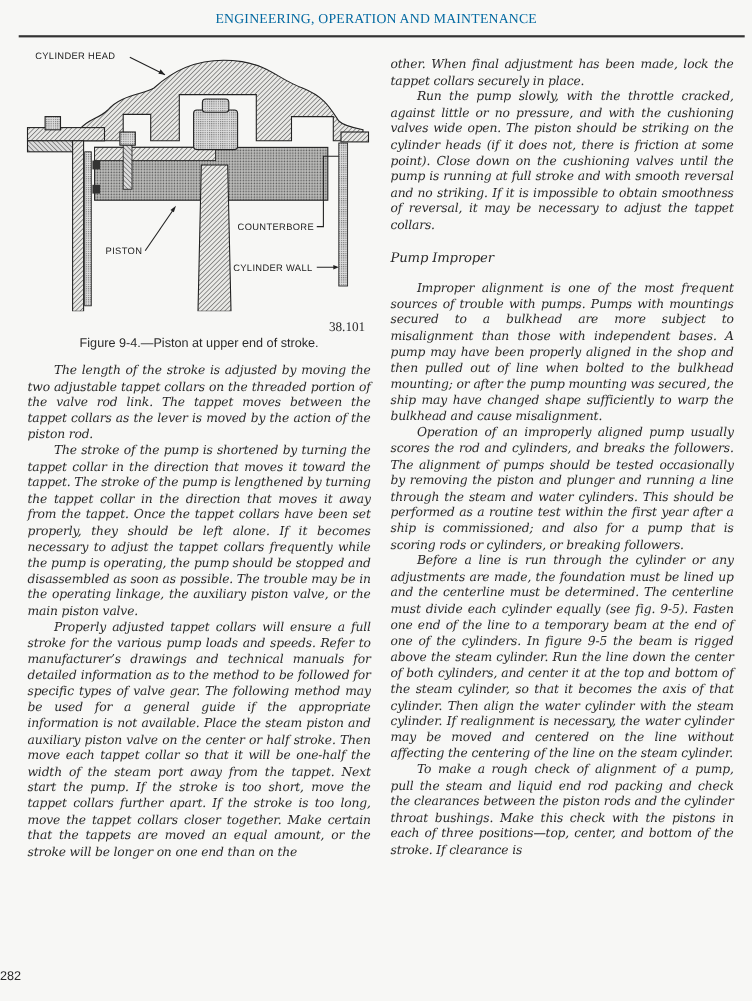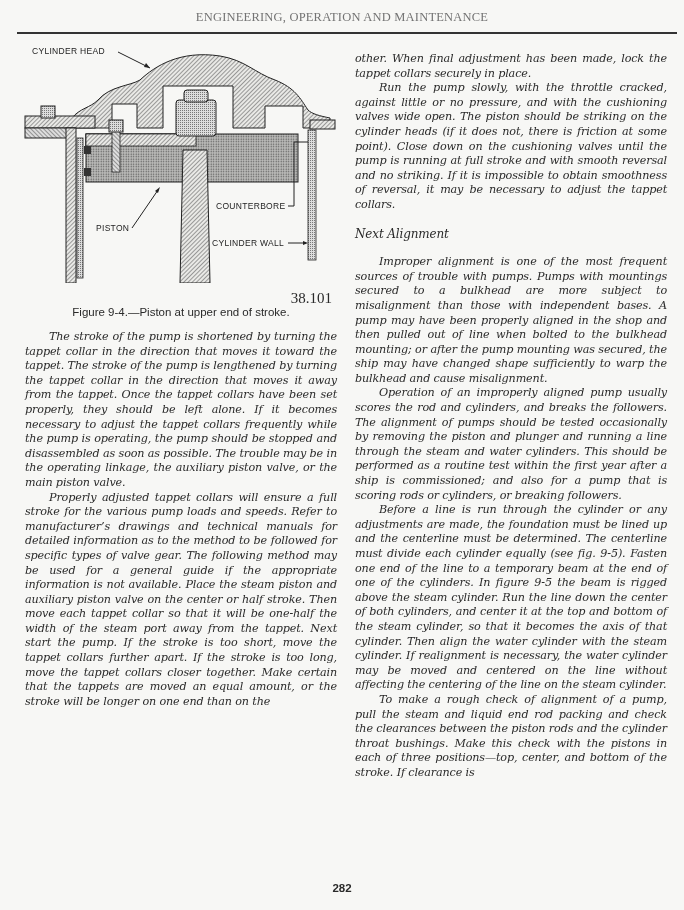--- a/index.html
+++ b/index.html
@@ -6,21 +6,21 @@
   body {
     width: 684px; height: 910px; overflow: hidden;
     background: #f7f7f5;
     font-family: "DejaVu Serif", serif;
     color: #2a2a2a;
     position: relative;
   }
   .header {
     position: absolute; left: 0; top: 10px; width: 684px;
     text-align: center; font-size: 12.5px; letter-spacing: 0.2px;
-    font-family: "Liberation Serif", serif; color: #737373;
+    font-family: "Liberation Serif", serif; color: #0369a1;
   }
   .rule {
     position: absolute; left: 17px; top: 32px; width: 660px; height: 2px;
     background: #333;
   }
   .col {
     position: absolute; font-size: 11.2px; line-height: 14.6px;
     text-align: justify; font-family: "DejaVu Serif", serif;
     letter-spacing: -0.15px;
   }
@@ -30,29 +30,29 @@
   .right-col { left: 355px; top: 52px; width: 312px; }
   .section-heading {
     font-size: 12px; margin: 14px 0 14px 0 !important;
     text-align: left; font-family: "DejaVu Serif", serif;
   }
   .figure {
     position: absolute; left: 20px; top: 38px; width: 320px; height: 245px;
   }
   .fig-id {
     position: absolute; left: 200px; top: 290px; width: 132px; text-align: right;
-    font-size: 15px; font-family: "Liberation Serif", serif;
+    font-size: 12px; font-family: "Liberation Serif", serif;
   }
   .fig-caption {
     position: absolute; left: 25px; top: 306px; width: 312px; text-align: center;
     font-size: 11.5px; font-family: Liberation Sans, sans-serif;
   }
   .page-number {
-    position: absolute; left: 0; top: 882px; width: 684px; text-align: center;
-    font-size: 11.5px; font-family: "Liberation Sans", sans-serif; font-weight: bold;
+    position: absolute; left: 0; top: 882px; width: 684px; 
+    font-size: 11.5px; font-family: "Liberation Sans", sans-serif;
   }
   .fig-label {
     font-family: "Liberation Sans", sans-serif; font-size: 8.5px; fill: #222;
     letter-spacing: 0.3px;
   }
 </style>
 </head>
 <body>
 
 <div class="header">ENGINEERING, OPERATION AND MAINTENANCE</div>
@@ -117,27 +117,28 @@
   <text class="fig-label" x="12" y="16">CYLINDER HEAD</text>
   <text class="fig-label" x="196" y="171">COUNTERBORE</text>
   <text class="fig-label" x="76" y="193">PISTON</text>
   <text class="fig-label" x="192" y="208">CYLINDER WALL</text>
 </svg>
 
 <div class="fig-id">38.101</div>
 <div class="fig-caption">Figure 9-4.—Piston at upper end of stroke.</div>
 
 <div class="col left-col">
+  <p class="indent">The length of the stroke is adjusted by moving the two adjustable tappet collars on the threaded portion of the valve rod link. The tappet moves between the tappet collars as the lever is moved by the action of the piston rod.</p>
   <p class="indent">The stroke of the pump is shortened by turning the tappet collar in the direction that moves it toward the tappet. The stroke of the pump is lengthened by turning the tappet collar in the direction that moves it away from the tappet. Once the tappet collars have been set properly, they should be left alone. If it becomes necessary to adjust the tappet collars frequently while the pump is operating, the pump should be stopped and disassembled as soon as possible. The trouble may be in the operating linkage, the auxiliary piston valve, or the main piston valve.</p>
   <p class="indent">Properly adjusted tappet collars will ensure a full stroke for the various pump loads and speeds. Refer to manufacturer’s drawings and technical manuals for detailed information as to the method to be followed for specific types of valve gear. The following method may be used for a general guide if the appropriate information is not available. Place the steam piston and auxiliary piston valve on the center or half stroke. Then move each tappet collar so that it will be one-half the width of the steam port away from the tappet. Next start the pump. If the stroke is too short, move the tappet collars further apart. If the stroke is too long, move the tappet collars closer together. Make certain that the tappets are moved an equal amount, or the stroke will be longer on one end than on the</p>
 </div>
 
 <div class="col right-col">
   <p>other. When final adjustment has been made, lock the tappet collars securely in place.</p>
   <p class="indent">Run the pump slowly, with the throttle cracked, against little or no pressure, and with the cushioning valves wide open. The piston should be striking on the cylinder heads (if it does not, there is friction at some point). Close down on the cushioning valves until the pump is running at full stroke and with smooth reversal and no striking. If it is impossible to obtain smoothness of reversal, it may be necessary to adjust the tappet collars.</p>
-  <p class="section-heading">Next Alignment</p>
+  <p class="section-heading">Pump Improper</p>
   <p class="indent">Improper alignment is one of the most frequent sources of trouble with pumps. Pumps with mountings secured to a bulkhead are more subject to misalignment than those with independent bases. A pump may have been properly aligned in the shop and then pulled out of line when bolted to the bulkhead mounting; or after the pump mounting was secured, the ship may have changed shape sufficiently to warp the bulkhead and cause misalignment.</p>
   <p class="indent">Operation of an improperly aligned pump usually scores the rod and cylinders, and breaks the followers. The alignment of pumps should be tested occasionally by removing the piston and plunger and running a line through the steam and water cylinders. This should be performed as a routine test within the first year after a ship is commissioned; and also for a pump that is scoring rods or cylinders, or breaking followers.</p>
   <p class="indent">Before a line is run through the cylinder or any adjustments are made, the foundation must be lined up and the centerline must be determined. The centerline must divide each cylinder equally (see fig. 9-5). Fasten one end of the line to a temporary beam at the end of one of the cylinders. In figure 9-5 the beam is rigged above the steam cylinder. Run the line down the center of both cylinders, and center it at the top and bottom of the steam cylinder, so that it becomes the axis of that cylinder. Then align the water cylinder with the steam cylinder. If realignment is necessary, the water cylinder may be moved and centered on the line without affecting the centering of the line on the steam cylinder.</p>
   <p class="indent">To make a rough check of alignment of a pump, pull the steam and liquid end rod packing and check the clearances between the piston rods and the cylinder throat bushings. Make this check with the pistons in each of three positions—top, center, and bottom of the stroke. If clearance is</p>
 </div>
 
 <div class="page-number">282</div>
 
 </body></html>

